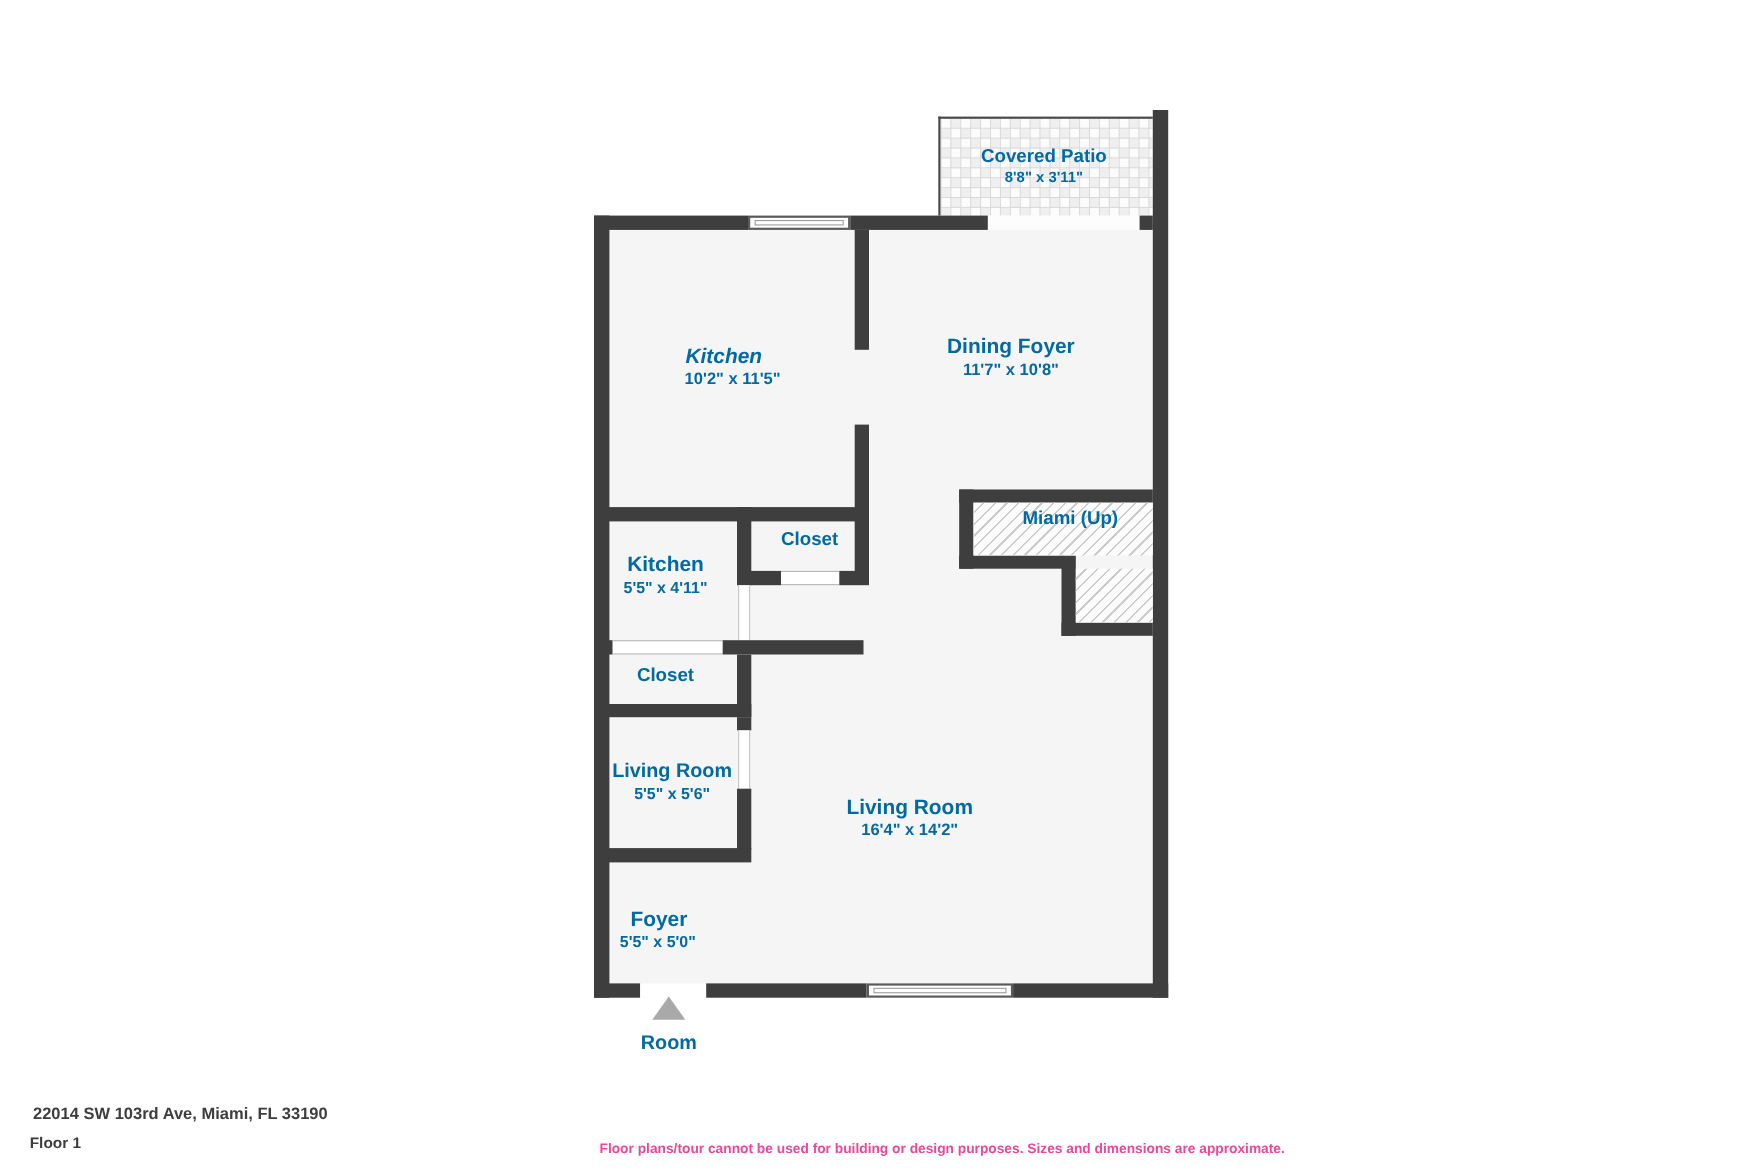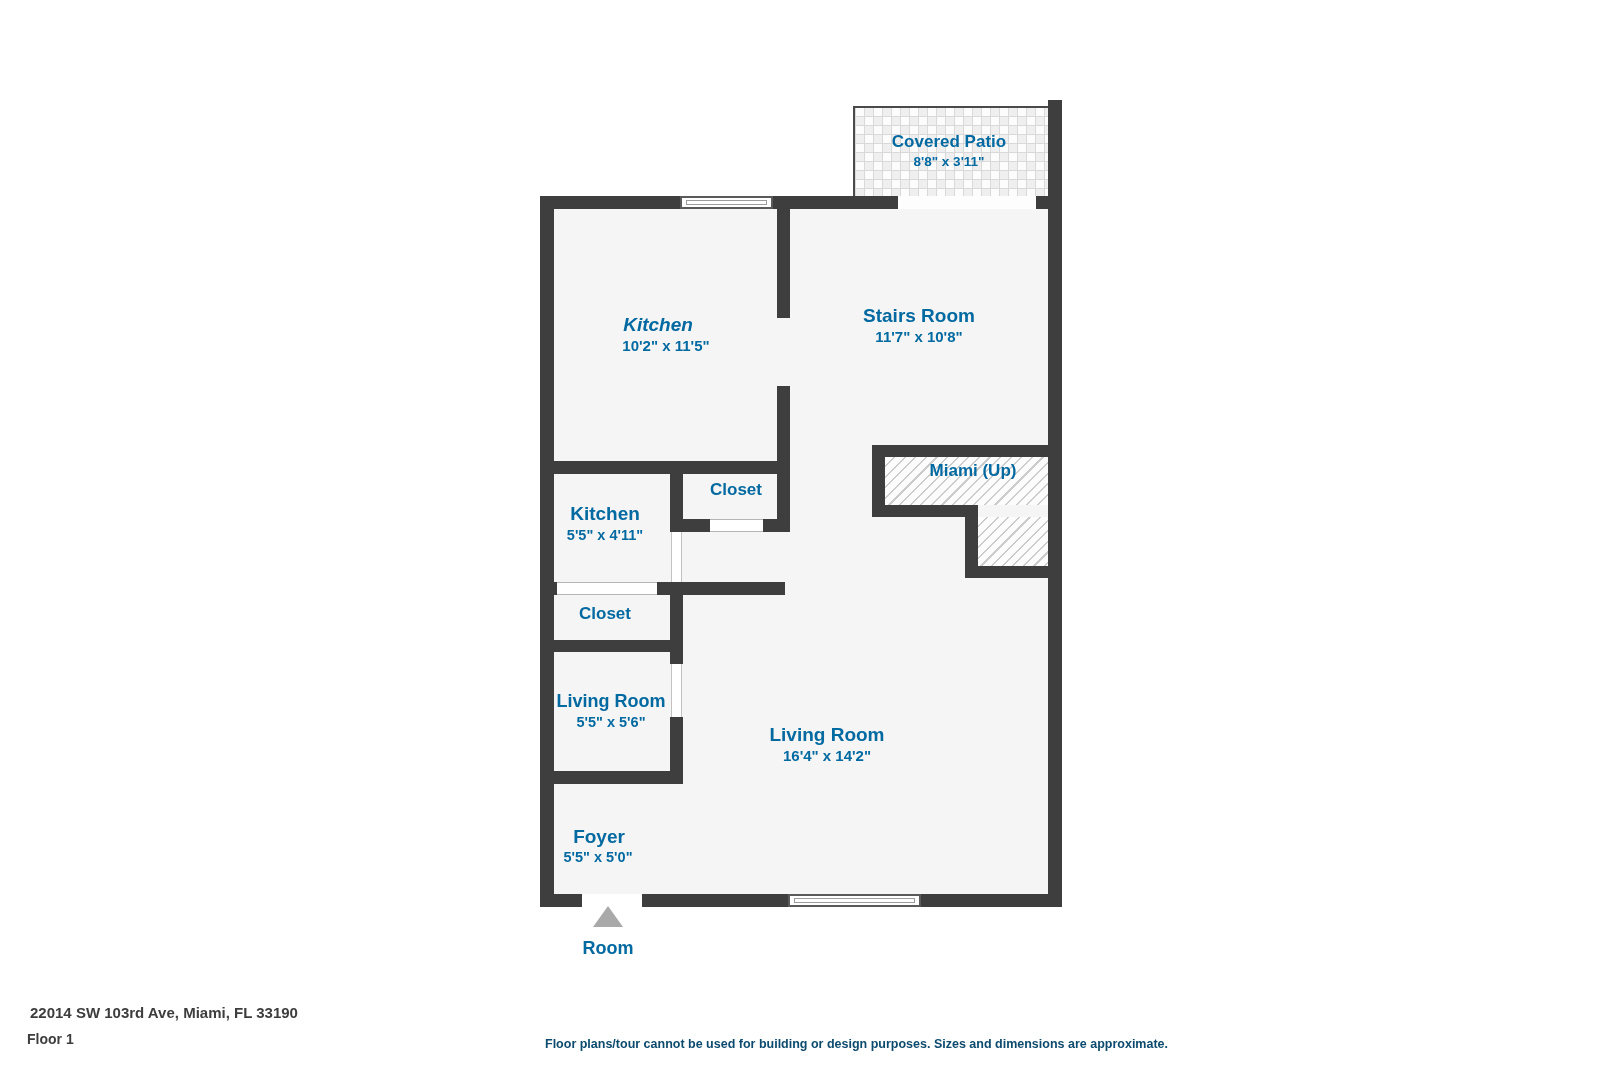--- a/index.html
+++ b/index.html
@@ -24,21 +24,21 @@
          border-top:2px solid #4a4a4a;border-left:2px solid #4a4a4a;box-sizing:border-box;}
   .lbl{position:absolute;transform:translate(-50%,-50%);color:#0369a1;font-weight:bold;
        white-space:nowrap;}
   .name-lg{font-size:19px;}
   .name-md{font-size:17px;}
   .dims{font-size:14.5px;}
   .tri{position:absolute;width:0;height:0;border-left:15px solid transparent;
        border-right:15px solid transparent;border-bottom:21px solid #a9a9a9;}
   .watermark{position:absolute;color:#b3b3b3;font-size:27px;white-space:pre;}
   .addr{position:absolute;color:#3d3d3d;font-size:15px;font-weight:bold;white-space:nowrap;}
-  .disc{position:absolute;color:#0c4a6e;font-size:12.5px;font-weight:bold;white-space:nowrap;}
+  .disc{position:absolute;color:#ec4899;font-size:12.5px;font-weight:bold;white-space:nowrap;}
 </style>
 </head>
 <body>
 
 <div id="stage">
 
   <div class="floor" style="left:540px;top:196px;width:522px;height:711px;"></div>
 
   <div class="tiles" style="left:853px;top:106px;width:195px;height:90px;"></div>
   <div class="thresh" style="left:898px;top:196px;width:138px;height:13px;"></div>
@@ -88,21 +88,21 @@
   <div class="wall" style="left:965px;top:566px;width:83px;height:12px;"></div>
   <div class="hatch" style="left:885px;top:457px;width:163px;height:48px;"></div>
   <div class="hatch" style="left:978px;top:517px;width:70px;height:49px;"></div>
 
   <div class="lbl name-md" style="left:949px;top:142px;">Covered Patio</div>
   <div class="lbl dims" style="left:949px;top:161px;font-size:13.5px;">8'8" x 3'11"</div>
 
   <div class="lbl name-lg" style="left:658px;top:325px;font-style:italic;">Kitchen</div>
   <div class="lbl dims" style="left:666px;top:345px;font-size:15px;">10'2" x 11'5"</div>
 
-  <div class="lbl name-lg" style="left:919px;top:316px;">Stairs Room</div>
+  <div class="lbl name-lg" style="left:919px;top:316px;">Dining Foyer</div>
   <div class="lbl dims" style="left:919px;top:336px;font-size:15px;">11'7" x 10'8"</div>
 
   <div class="lbl name-md" style="left:973px;top:471px;">Miami (Up)</div>
 
   <div class="lbl name-md" style="left:736px;top:490px;">Closet</div>
 
   <div class="lbl name-lg" style="left:605px;top:514px;">Kitchen</div>
   <div class="lbl dims" style="left:605px;top:535px;">5'5" x 4'11"</div>
 
   <div class="lbl name-md" style="left:605px;top:614px;">Closet</div>

